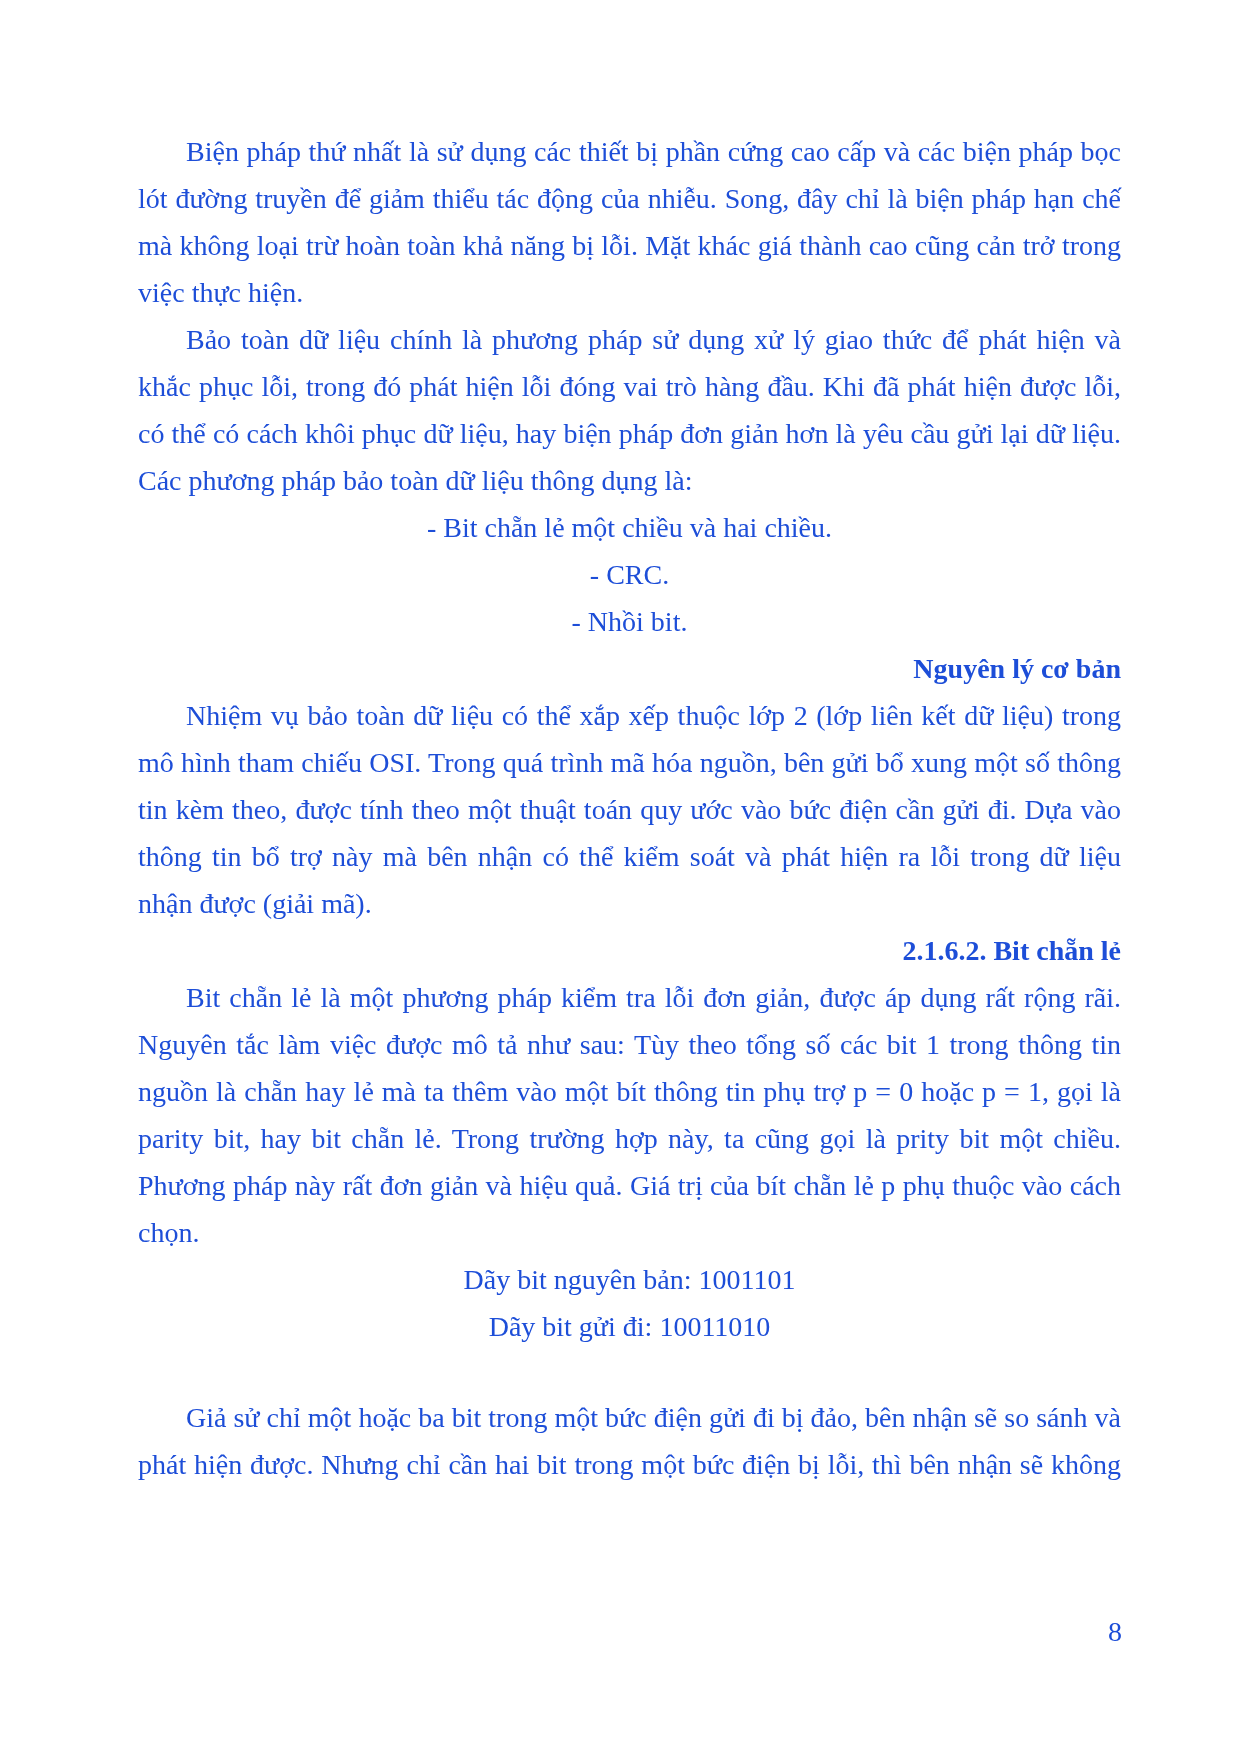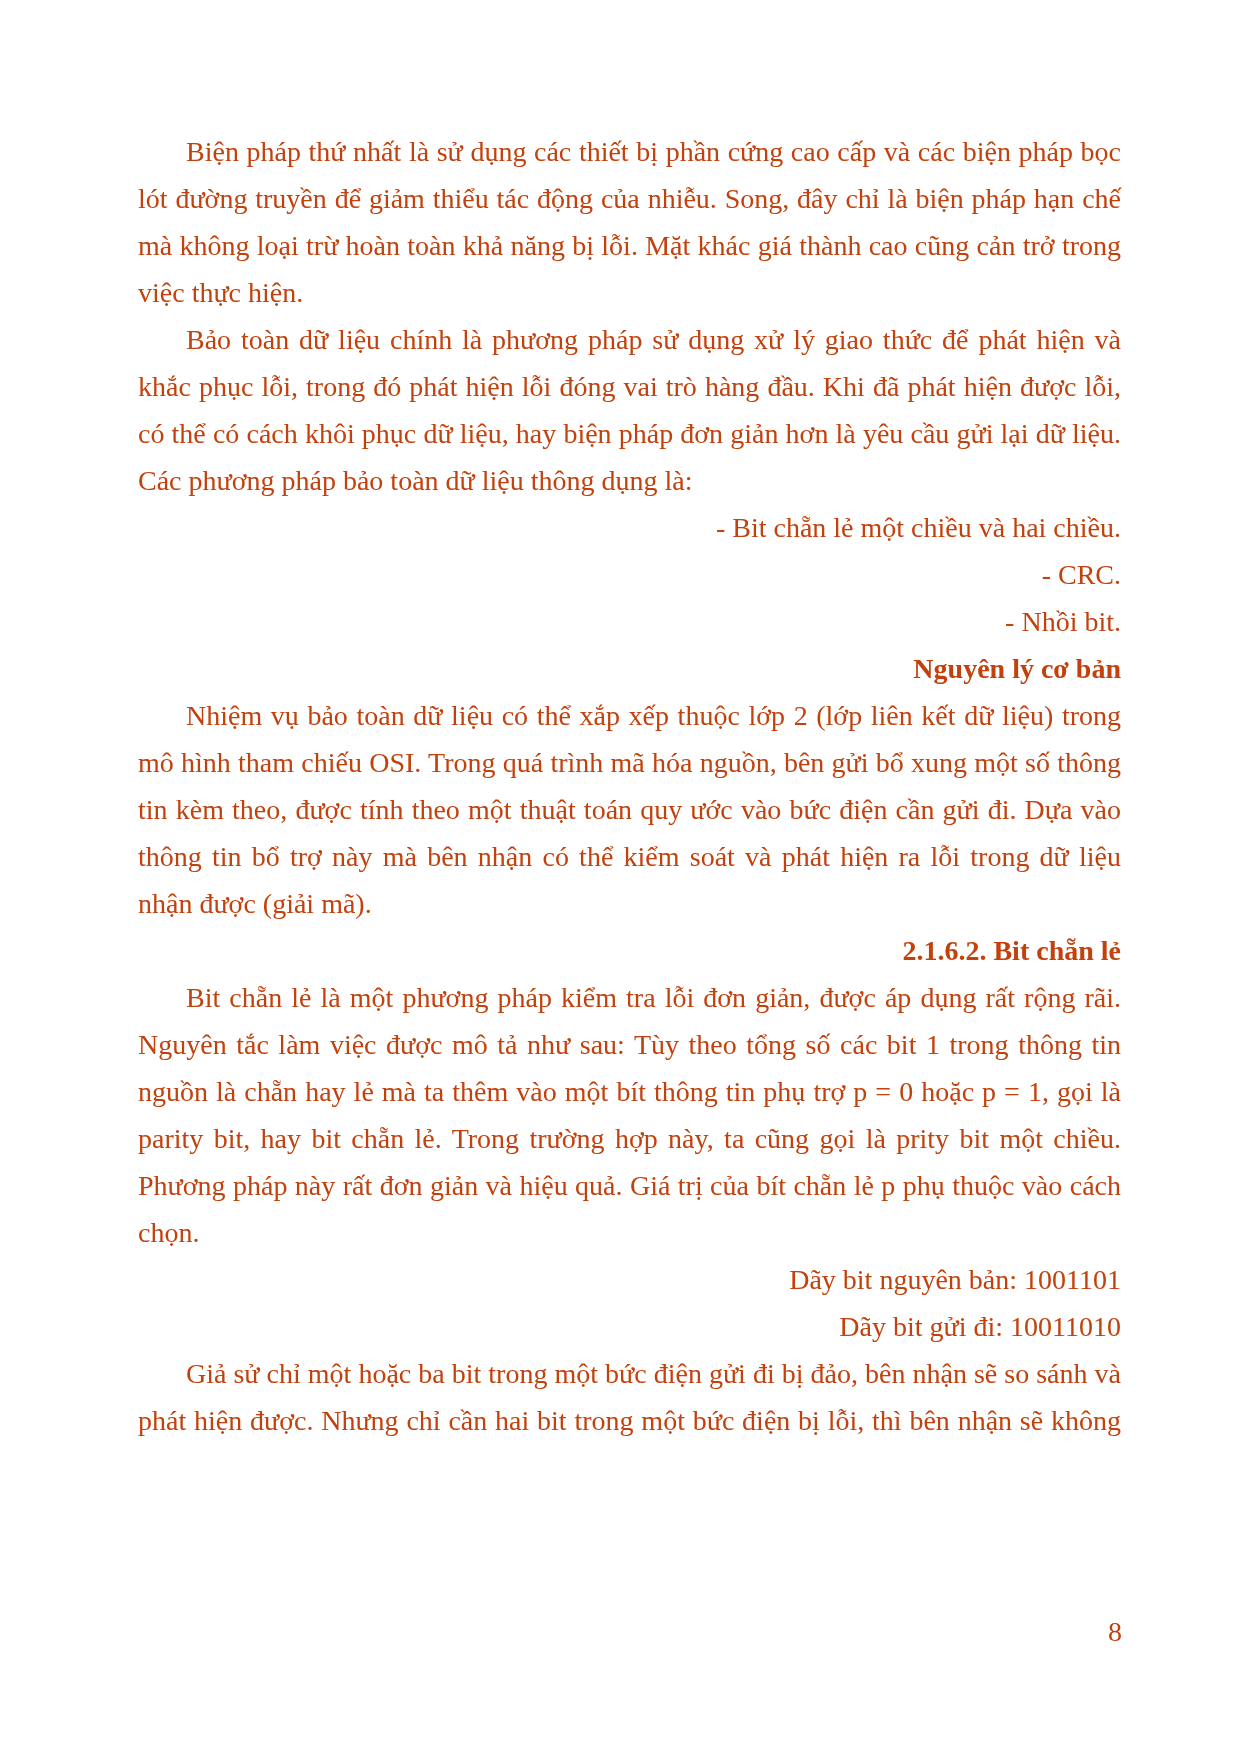--- a/index.html
+++ b/index.html
@@ -6,21 +6,21 @@
   html, body {
     margin: 0;
     padding: 0;
     background: #ffffff;
   }
   .page {
     position: relative;
     width: 1240px;
     height: 1754px;
     background: #ffffff;
-    color: #c2410c;
+    color: #1d4ed8;
     font-family: "Liberation Serif", "DejaVu Serif", serif;
     overflow: hidden;
   }
   .content {
     position: absolute;
     left: 138px;
     top: 128px;
     width: 983px;
     font-size: 28px;
     line-height: 47px;
@@ -28,25 +28,26 @@
   }
   .content p {
     margin: 0;
     padding: 0;
   }
   .para {
     text-indent: 48px;
   }
   .para.continued {
     text-align-last: justify;
+    margin-top: 44px;
   }
   .list-item {
     padding-left: 48px;
     text-indent: 0;
-    text-align: right;
+    text-align: center;
   }
   .heading {
     font-weight: bold;
     text-indent: 0;
     text-align: right;
   }
   .page-number {
     position: absolute;
     top: 1608px;
     right: 118px;

